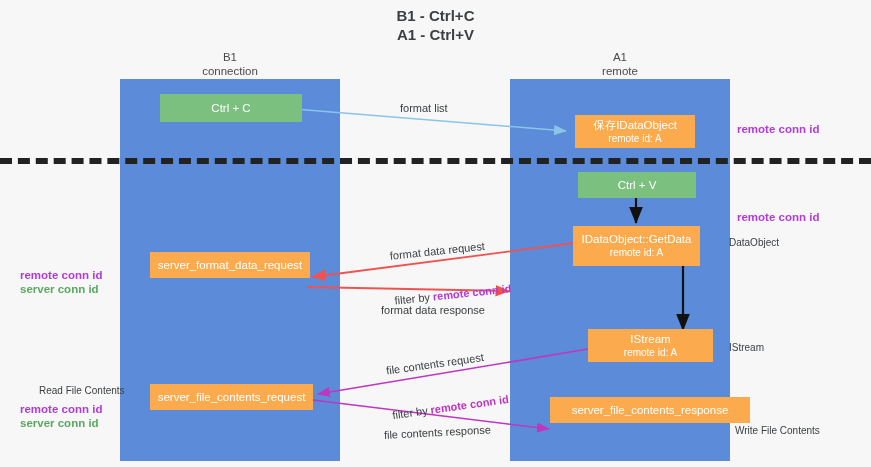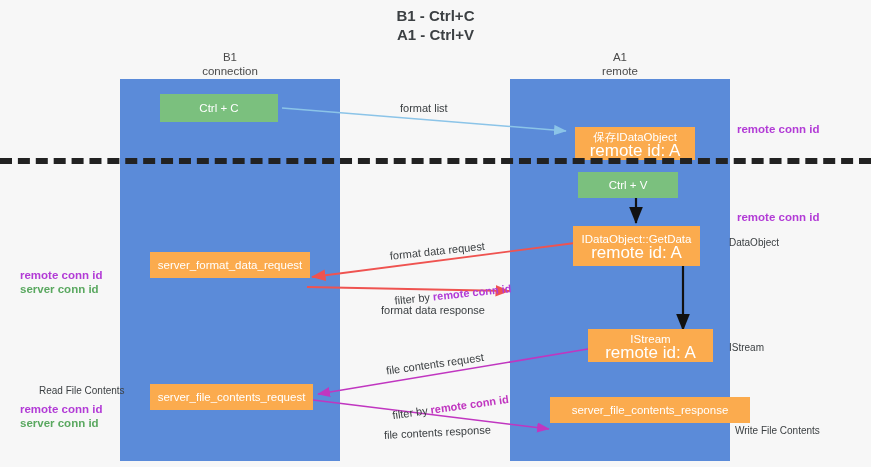--- a/index.html
+++ b/index.html
@@ -60,21 +60,21 @@
     flex-direction: column;
     align-items: center;
     justify-content: center;
     text-align: center;
     color: #ffffff;
     font-size: 11.5px;
     line-height: 14px;
   }
   .node.orange { background: #fbab4e; }
   .node.green  { background: #7bc07e; }
-  .node .l2 { font-size: 17px; }
+  .node .l2 { font-size: 10px; }
 
   .sidelabel {
     position: absolute;
     font-size: 11.5px;
     line-height: 14px;
     font-weight: bold;
     white-space: pre;
   }
   .sidelabel.purple { color: #b23bd6; }
   .sidelabel.green  { color: #5aa860; }
@@ -144,30 +144,30 @@
 
     <line x1="575" y1="243" x2="312" y2="277" stroke="#ef5350" stroke-width="1.8" marker-end="url(#ar-red)"></line>
 
     <line x1="307" y1="287" x2="509" y2="291" stroke="#ef5350" stroke-width="1.8" marker-end="url(#ar-red)"></line>
 
     <line x1="588" y1="349" x2="318" y2="394" stroke="#c036c0" stroke-width="1.6" marker-end="url(#ar-magenta)"></line>
 
     <line x1="313" y1="400" x2="549" y2="429" stroke="#c036c0" stroke-width="1.6" marker-end="url(#ar-magenta)"></line>
   </svg>
 
-  <div class="node green" style="left:160px; top:94px; width:118px; height:28px;">
+  <div class="node green" style="left:160px; top:94px; width:142px; height:28px;">
     <span>Ctrl + C</span>
   </div>
 
-  <div class="node orange" style="left:575px; top:127px; width:120px; height:33px;">
+  <div class="node orange" style="left:575px; top:115px; width:120px; height:33px;">
     <span>保存IDataObject</span>
     <span class="l2">remote id: A</span>
   </div>
 
-  <div class="node green" style="left:578px; top:172px; width:100px; height:26px;">
+  <div class="node green" style="left:578px; top:172px; width:118px; height:26px;">
     <span>Ctrl + V</span>
   </div>
 
   <div class="node orange" style="left:573px; top:226px; width:127px; height:40px;">
     <span>IDataObject::GetData</span>
     <span class="l2">remote id: A</span>
   </div>
 
   <div class="node orange" style="left:150px; top:252px; width:160px; height:26px;">
     <span>server_format_data_request</span>

